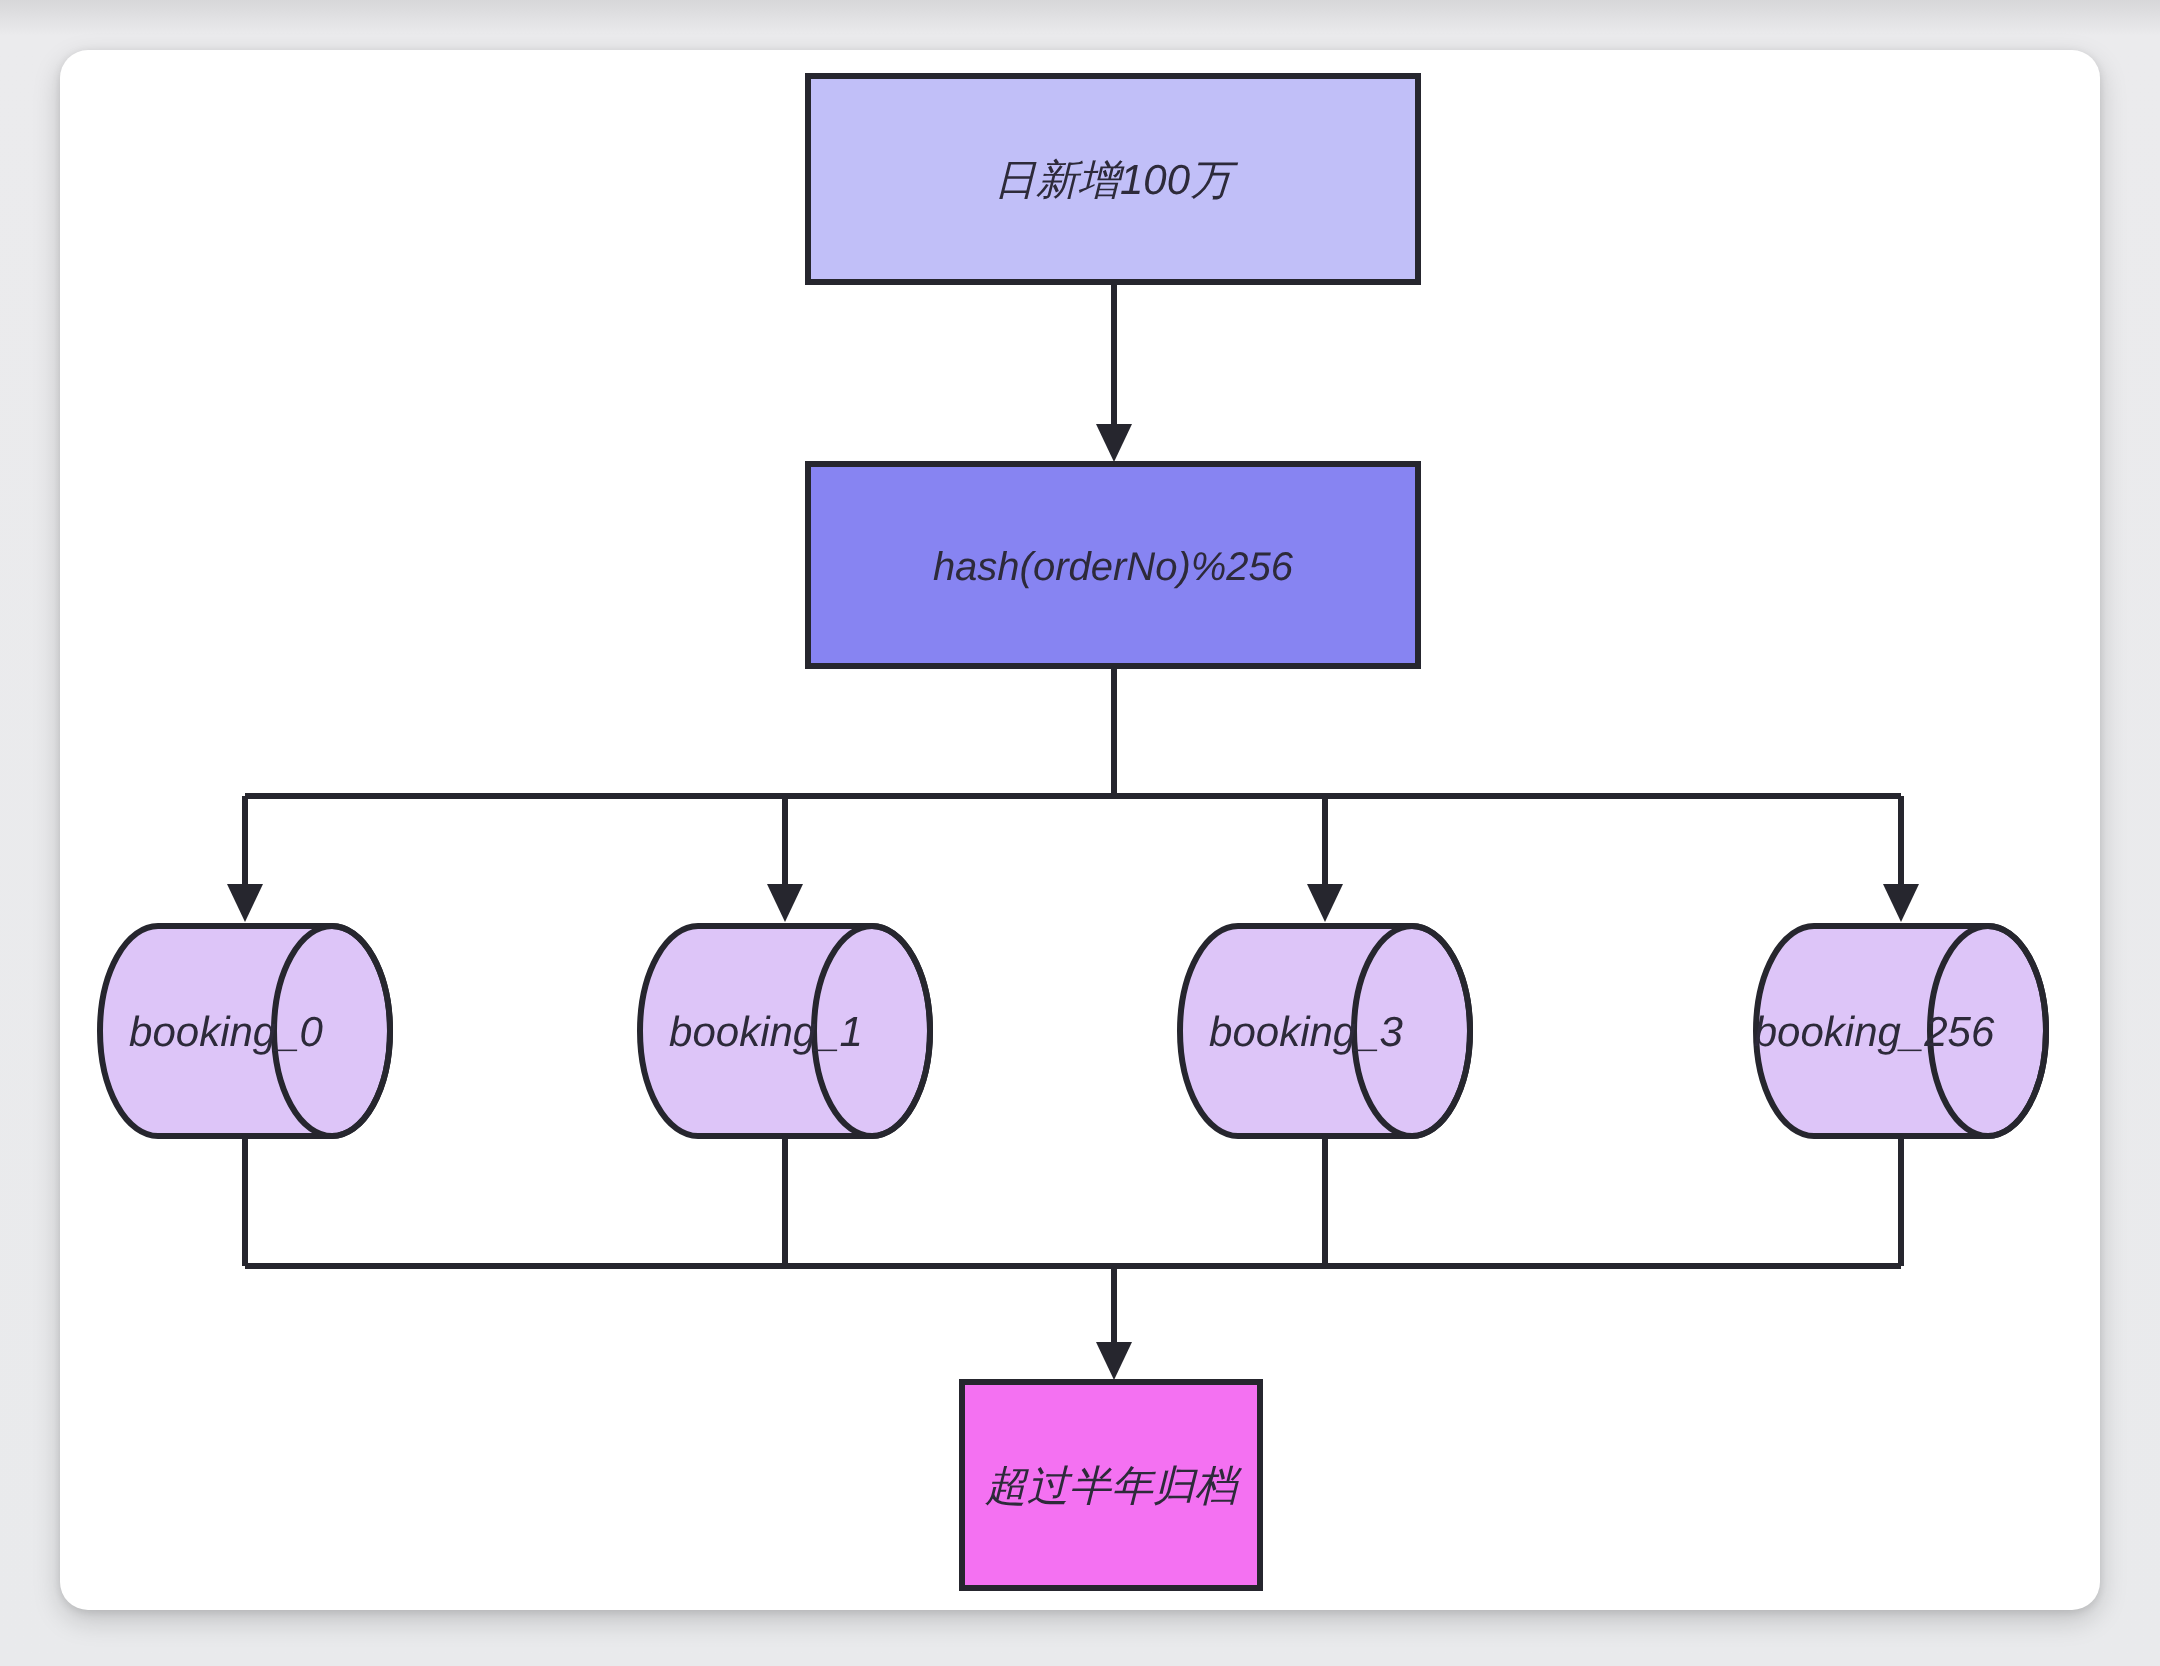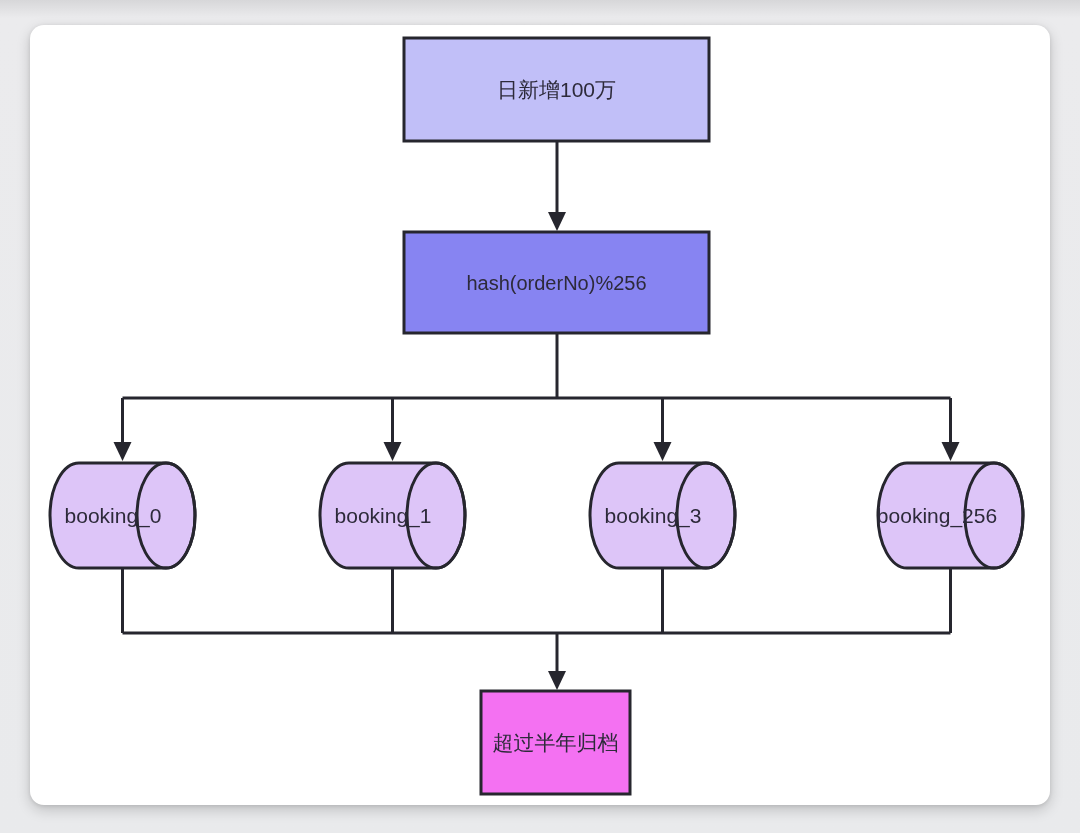--- a/index.html
+++ b/index.html
@@ -5,20 +5,21 @@
   html, body { margin: 0; padding: 0; }
   body {
     width: 1080px; height: 833px;
     font-family: "Liberation Sans", sans-serif;
     overflow: hidden;
   }
   .stage {
     position: relative;
     width: 1080px; height: 833px;
     background: linear-gradient(180deg, #d7d7d9 0px, #ebebed 18px, #e9eaec 100%);
+    font-style: italic;
   }
   .card {
     position: absolute;
     left: 30px; top: 25px;
     width: 1020px; height: 780px;
     background: #ffffff;
     border-radius: 14px;
     box-shadow: 0 5px 14px rgba(0,0,0,0.18), 0 1px 4px rgba(0,0,0,0.10);
   }
   svg.diagram {

